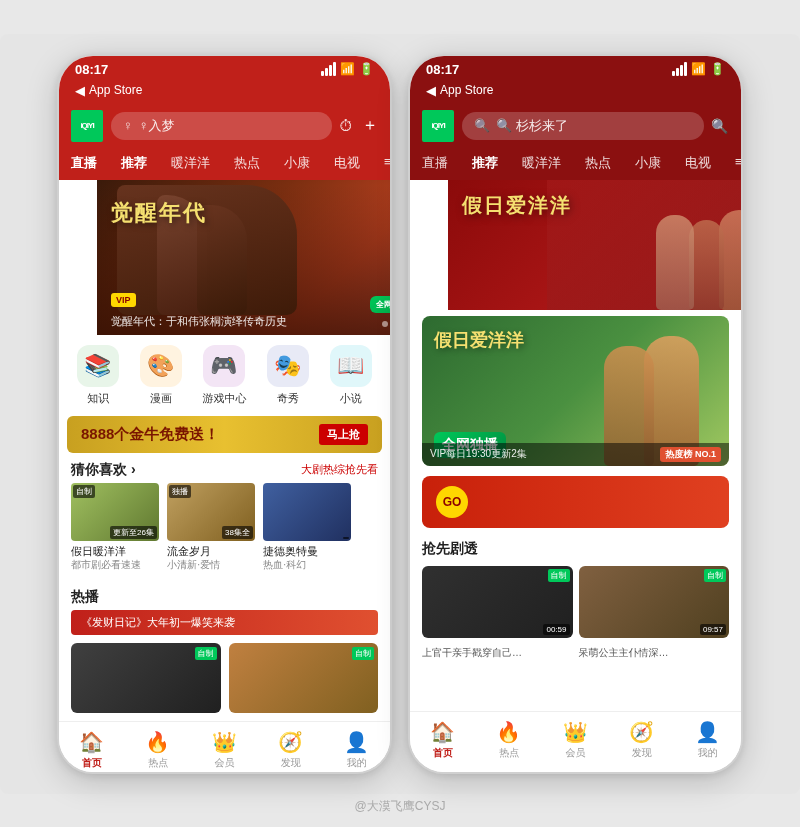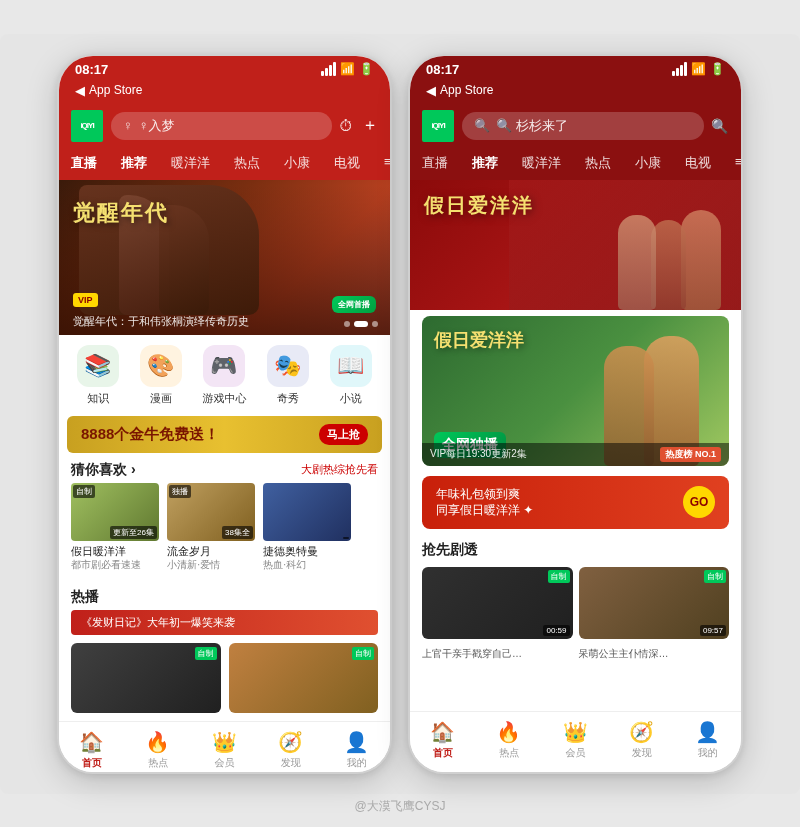--- a/index.html
+++ b/index.html
@@ -110,20 +110,21 @@
     }
     .nav-item.active { color: white; font-weight: 700; }
     
     .hero-banner {
       position: relative;
       width: 100%;
       height: 155px;
       background: linear-gradient(135deg, #3a1a0a 0%, #7a2e10 40%, #b84020 70%, #c8503a 100%);
       overflow: hidden;
       flex-shrink: 0;
+      margin-left: 38px;
     }
     .hero-title-text {
       position: absolute;
       top: 18px; left: 14px;
       color: #f5e070;
       font-size: 22px;
       font-weight: 900;
       text-shadow: 2px 2px 6px rgba(0,0,0,0.5);
       letter-spacing: 2px;
     }
@@ -192,21 +193,21 @@
       background: linear-gradient(90deg, #c8a020, #e8c030, #c8a020);
       margin: 0 8px;
       border-radius: 6px;
       padding: 8px 14px;
       display: flex;
       align-items: center;
       justify-content: space-between;
       flex-shrink: 0;
     }
     .banner-ad .text { color: #7a1500; font-size: 15px; font-weight: 700; }
-    .banner-ad .btn { background: #c00; color: white; font-size: 11px; padding: 3px 8px; border-radius: 10px; font-weight: 700; }
+    .banner-ad .btn { background: #c00; color: white; font-size: 11px; padding: 3px 8px; border-radius: 3px; font-weight: 700; }
     
     .section-header {
       display: flex;
       justify-content: space-between;
       align-items: center;
       padding: 8px 12px 4px;
     }
     .section-title { font-size: 14px; font-weight: 700; color: #222; }
     .section-more { font-size: 11px; color: #c00; }
     
@@ -633,24 +634,20 @@
       </div>
       <div class="drama-card-title">假日爱洋洋</div>
       <div class="drama-badge-green">全网独播</div>
       <div class="drama-vip-bar">
         <span>VIP每日19:30更新2集</span>
         <span class="hot-badge">热度榜 NO.1</span>
       </div>
     </div>
 
     <div class="gift-banner">
-      <div class="gift-text">
-        <div>年味礼包领到爽</div>
-        <div>同享假日暖洋洋 ✦</div>
-      </div>
       <div class="gift-btn">GO</div>
     </div>
 
     <div class="section-header">
       <span class="section-title">抢先剧透</span>
     </div>
     <div class="preview-row">
       <div class="preview-card" style="background:linear-gradient(135deg,#303030,#202020);">
         <div class="pv-badge">自制</div>
         <div class="pv-time">00:59</div>

